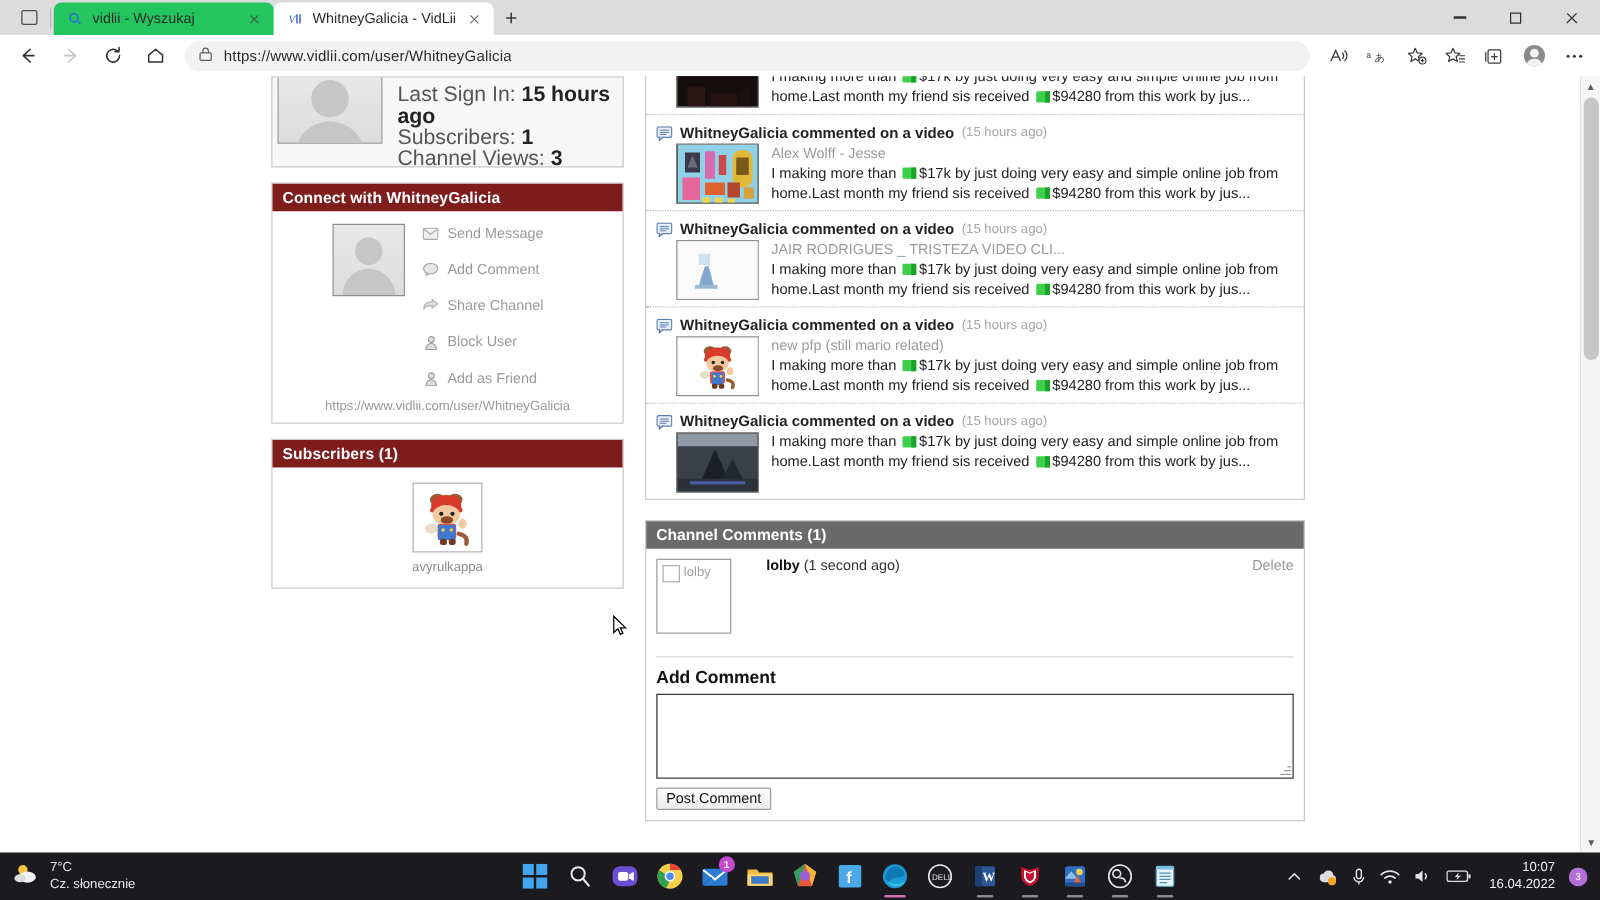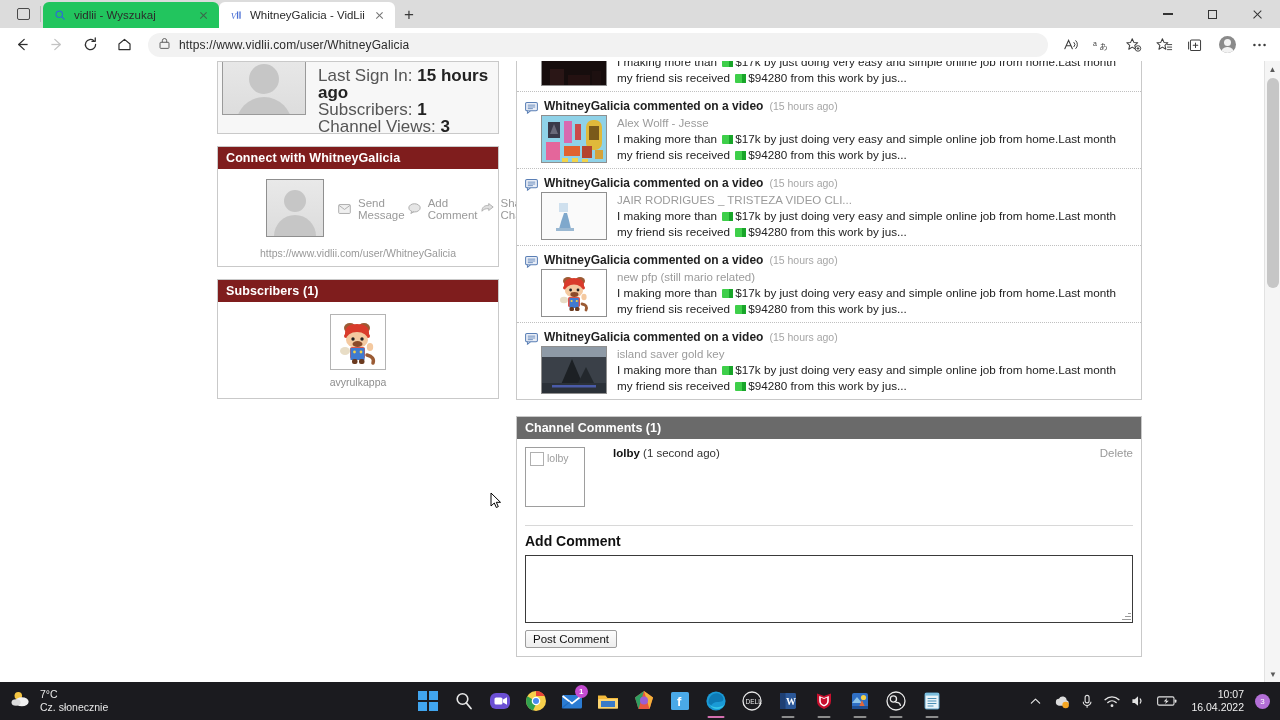--- a/index.html
+++ b/index.html
@@ -53,21 +53,21 @@
   .avatar-btn { width:32px; height:28px; display:flex; align-items:center; justify-content:center; }
   .avatar-circ { width:17px; height:17px; border-radius:50%; background:#8a8a8a; position:relative; overflow:hidden; }
   .avatar-circ::before { content:""; position:absolute; left:5px; top:3px; width:7px; height:7px; border-radius:50%; background:#f2f2f2; }
   .avatar-circ::after { content:""; position:absolute; left:2px; top:11px; width:13px; height:8px; border-radius:6px 6px 0 0; background:#f2f2f2; }
 
   
   #viewport { position:absolute; left:0; top:61px; width:1280px; height:621px; background:#fff; overflow:hidden; }
   #pagewrap { position:absolute; left:0; top:0; width:1263px; }
 
   .col-left { position:absolute; left:217px; top:0px; width:282px; }
-  .col-right { position:absolute; left:516px; top:-8px; width:626px; }
+  .col-right { position:absolute; left:516px; top:-8px; width:528px; }
 
   
   .panel { border:1px solid #c9c9c9; background:#fff; margin-bottom:12px; }
   .panel-head {
     background:#7f1d1d; color:#fff; font-size:12.5px; font-weight:bold;
     padding:4px 8px; letter-spacing:.1px;
   }
 
   
   .profbox { border:1px solid #c9c9c9; background:#f7f7f7; display:flex; padding:0 0 0 0; height:73px; position:relative; overflow:hidden; }
@@ -82,21 +82,21 @@
   .profmeta b { color:#222; }
   .agerow {
     position:absolute; left:0; bottom:0; width:100%; border-top:1px solid #d2d2d2;
     background:#f2f2f2; font-size:11.5px; color:#555; padding:2px 8px;
   }
   .agerow b { color:#222; }
 
   
   .connect-body { display:flex; padding:10px 8px 4px 8px; gap:14px; }
   .connect-pic { width:58px; height:58px; border:1px solid #8f8f8f; background:linear-gradient(#e9e9e9,#dcdcdc); position:relative; overflow:hidden; margin-left:40px; flex:none; }
-  .connect-links { display:flex; gap:3px; padding-top:1px; }
+  .connect-links { display:flex; flex-direction:column; gap:16px; padding-top:1px; }
   .clink { display:flex; align-items:center; gap:7px; font-size:11.5px; color:#9a9a9a; }
   .cicon { width:13px; height:13px; flex:none; display:flex; align-items:center; justify-content:center; }
   .profurl { text-align:center; font-size:10.5px; color:#999; padding:6px 0 7px 0; }
 
   
   .sub-body { padding:12px 8px 8px 8px; text-align:center; }
   .sub-card { display:inline-block; }
   .sub-thumb { width:56px; height:56px; border:1px solid #b4b4b4; background:#fff; position:relative; overflow:hidden; margin:0 auto; }
   .sub-name { font-size:10.5px; color:#8d8d8d; margin-top:6px; }
 
@@ -572,21 +572,20 @@
                 <svg width="66" height="48" viewBox="0 0 66 48">
                   <rect width="66" height="48" fill="#3a4048"></rect>
                   <rect y="0" width="66" height="10" fill="#8e9aa6"></rect>
                   <path d="M18 40 L30 12 L42 40 Z" fill="#1c2024"></path>
                   <path d="M34 40 L44 20 L54 40 Z" fill="#23282d"></path>
                   <rect y="36" width="66" height="12" fill="#2b3138"></rect>
                   <rect x="10" y="38" width="44" height="2.5" fill="#4a5ba8"></rect>
                 </svg>
               </div>
               <div class="feed-text">
-                <div class="vid-title">island saver gold key</div>
                 <div class="cmt-text">
                   <span>I making more than </span><span class="money"></span><span>$17k</span><span> by just doing very easy and simple online job from home.Last month my friend sis received </span><span class="money"></span><span>$94280</span><span> from this work by jus...</span>
                 </div>
               </div>
             </div>
           </div>
 
         </div>
 
         <div class="cc-panel">

